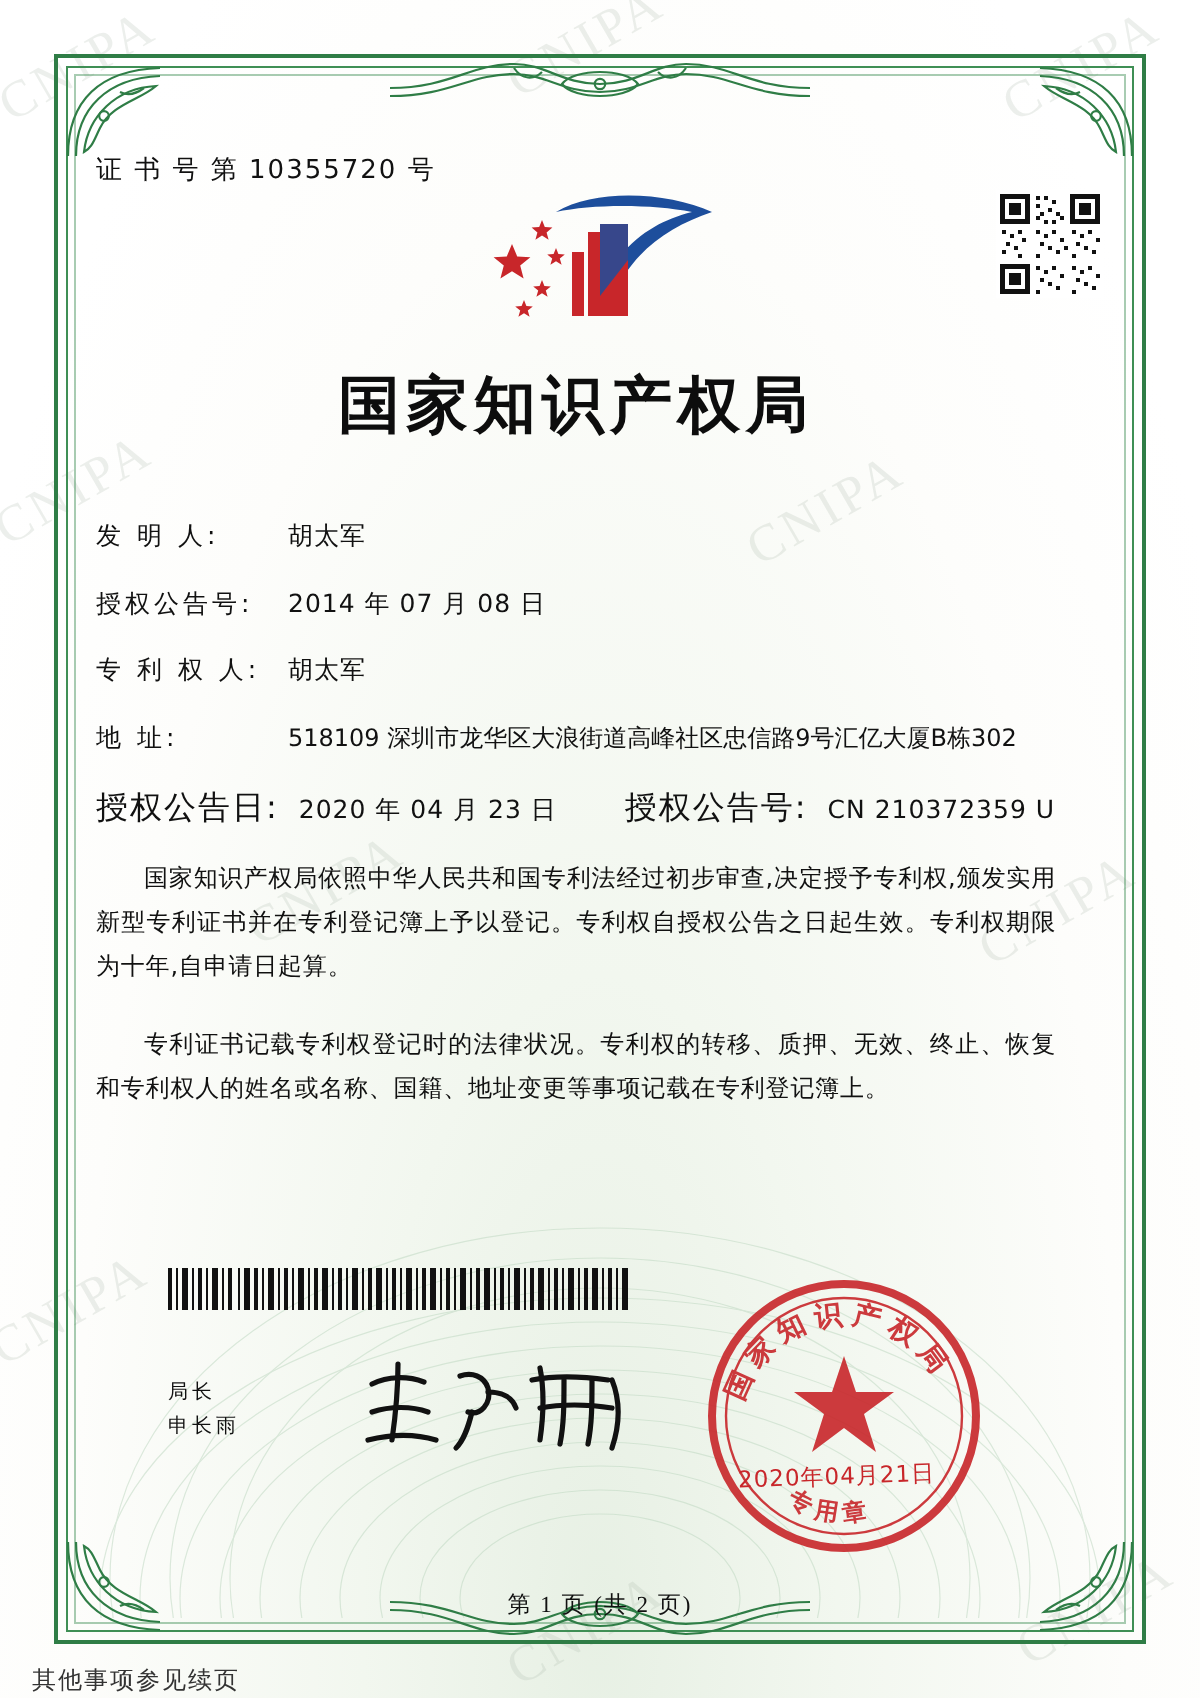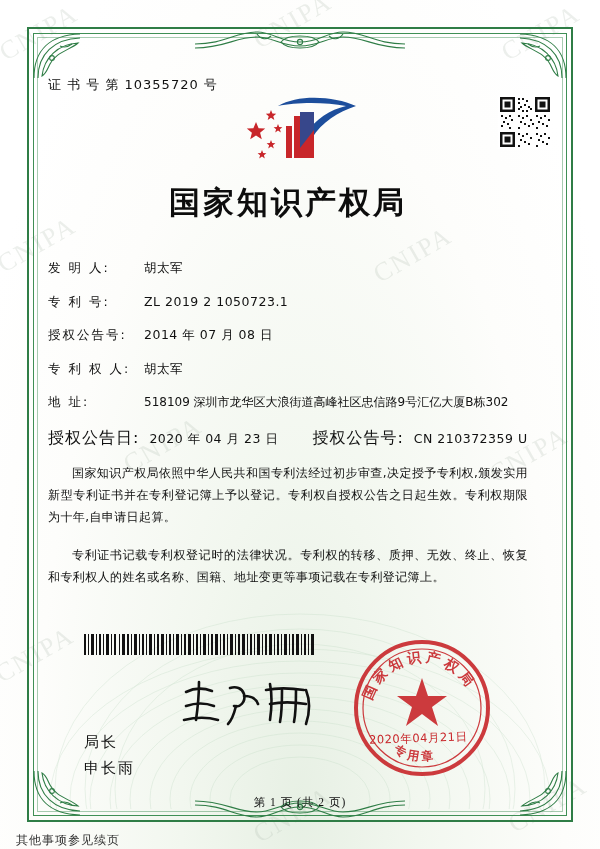--- a/index.html
+++ b/index.html
@@ -198,25 +198,24 @@
     top: 634px;
     width: 232px;
     height: 21px;
   }
 
   
   .sig-block {
     position: absolute;
     left: 84px;
     top: 688px;
-    font-size: 15px;
+    font-size: 10px;
     color: #111;
     line-height: 1.7;
     letter-spacing: 2px;
-    margin-top: 42px;
   }
   .handwriting {
     position: absolute;
     left: 178px;
     top: 676px;
     width: 140px;
     height: 56px;
   }
 
   
@@ -448,24 +447,20 @@
     <div class="cert-no">证 书 号 第 10355720 号</div>
 
     <div class="title">国家知识产权局</div>
 
     <div class="fields">
       <div class="field-row">
         <span class="f-label">发 明 人:</span>
         <span class="f-value">胡太军</span>
       </div>
       <div class="field-row">
-        <span class="f-label">专 利 号:</span>
-        <span class="f-value">ZL 2019 2 1050723.1</span>
-      </div>
-      <div class="field-row">
         <span class="f-label">授权公告号:</span>
         <span class="f-value">2014 年 07 月 08 日</span>
       </div>
       <div class="field-row">
         <span class="f-label">专 利 权 人:</span>
         <span class="f-value">胡太军</span>
       </div>
       <div class="field-row">
         <span class="f-label">地 址:</span>
         <span class="f-value addr">518109 深圳市龙华区大浪街道高峰社区忠信路9号汇亿大厦B栋302</span>

